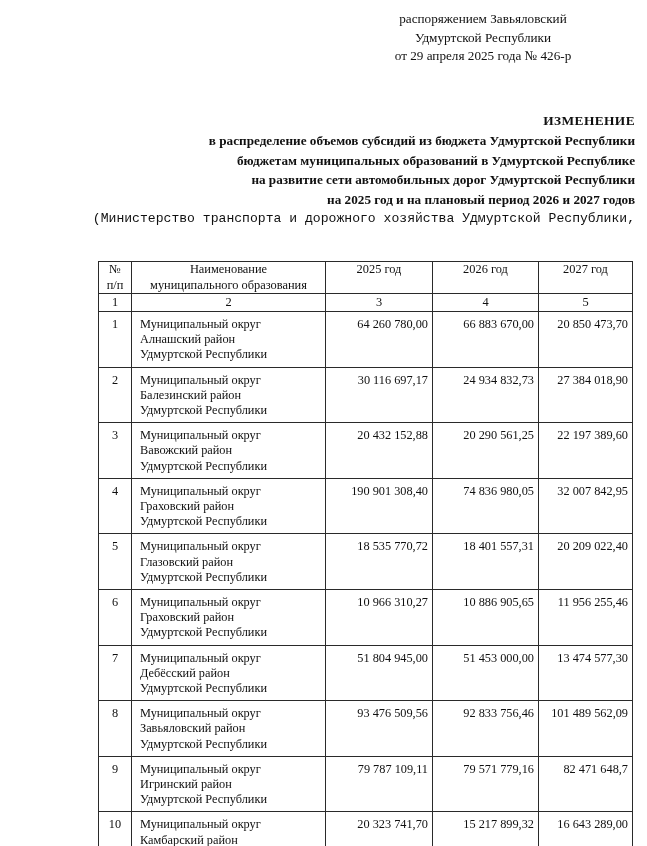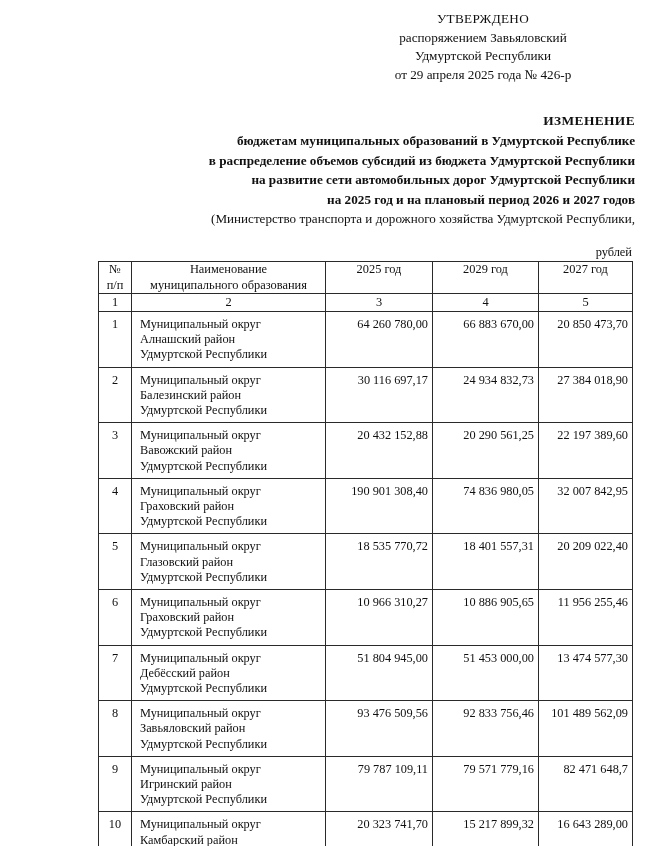--- a/index.html
+++ b/index.html
@@ -57,20 +57,21 @@
   }
   .doc-heading .h-sub {
     font-size: 13.2px;
     font-weight: 700;
     line-height: 19.6px;
   }
   .doc-heading .h-note {
     font-size: 13.1px;
     font-weight: 400;
     line-height: 19.4px;
+    font-family: Liberation Mono, monospace;
   }
 
   
   .units {
     position: absolute;
     top: 245px;
     left: 98px;
     width: 534px;
     text-align: right;
     font-size: 12.4px;
@@ -134,36 +135,34 @@
     white-space: nowrap;
   }
   tbody td .muni-line { display: block; }
 </style>
 </head>
 <body>
 
 <div class="page">
 
   <div class="approval">
-    <div class="approval-title">УТВЕРЖДЕНО</div>
     <div class="approval-line">распоряжением Завьяловский</div>
     <div class="approval-line">Удмуртской Республики</div>
     <div class="approval-line">от 29 апреля 2025 года № 426-р</div>
   </div>
 
   <div class="doc-heading">
     <div class="h-main">ИЗМЕНЕНИЕ</div>
+    <div class="h-sub">в распределение объемов субсидий из бюджета Удмуртской Республики</div>
     <div class="h-sub">бюджетам муниципальных образований в Удмуртской Республике</div>
-    <div class="h-sub">в распределение объемов субсидий из бюджета Удмуртской Республики</div>
     <div class="h-sub">на развитие сети автомобильных дорог Удмуртской Республики</div>
     <div class="h-sub">на 2025 год и на плановый период 2026 и 2027 годов</div>
     <div class="h-note">(Министерство транспорта и дорожного хозяйства Удмуртской Республики,</div>
   </div>
 
-  <div class="units">рублей</div>
 
   <div class="tbl-wrap">
     <table class="subsidy">
       <colgroup>
         <col class="c-num">
           <col class="c-name">
           <col class="c-y1">
           <col class="c-y2">
           <col class="c-y3">
       </colgroup>
@@ -171,21 +170,21 @@
         <tr>
           <th>
             <span>№</span><br>
             <span>п/п</span>
           </th>
           <th>
             <span>Наименование</span><br>
             <span>муниципального образования</span>
           </th>
           <th>2025 год</th>
-          <th>2029 год</th>
+          <th>2026 год</th>
           <th>2027 год</th>
         </tr>
         <tr class="colnums">
           <th>1</th>
           <th>2</th>
           <th>3</th>
           <th>4</th>
           <th>5</th>
         </tr>
       </thead>

